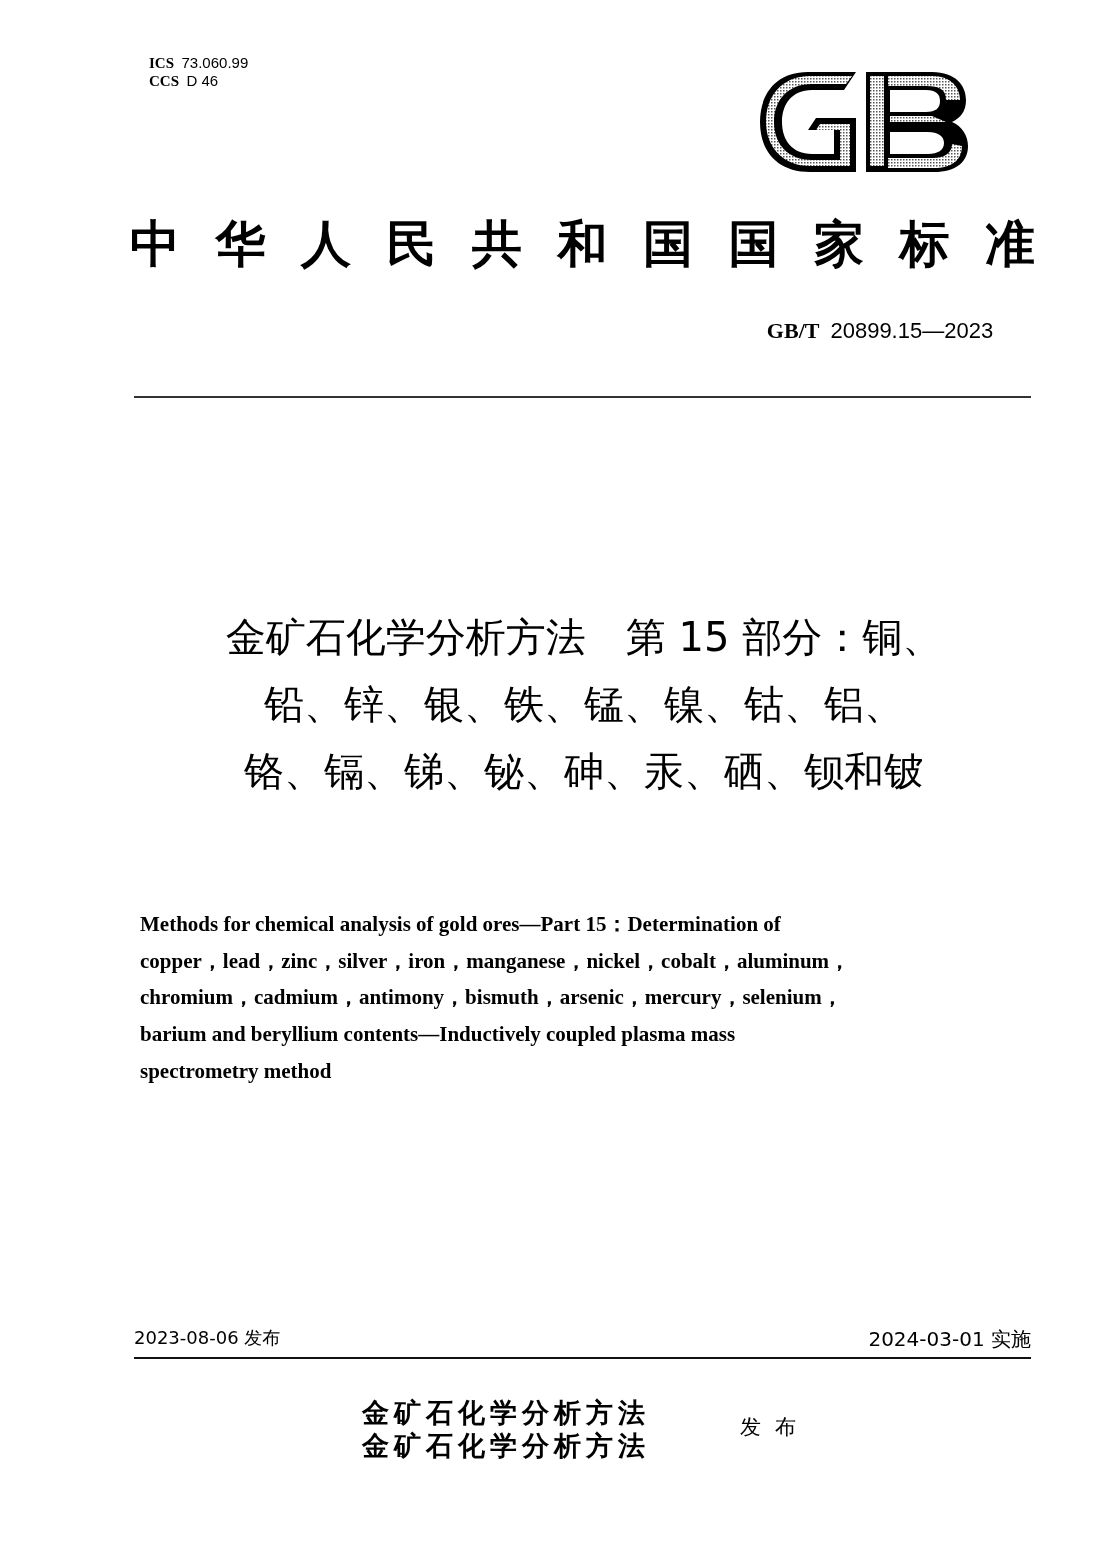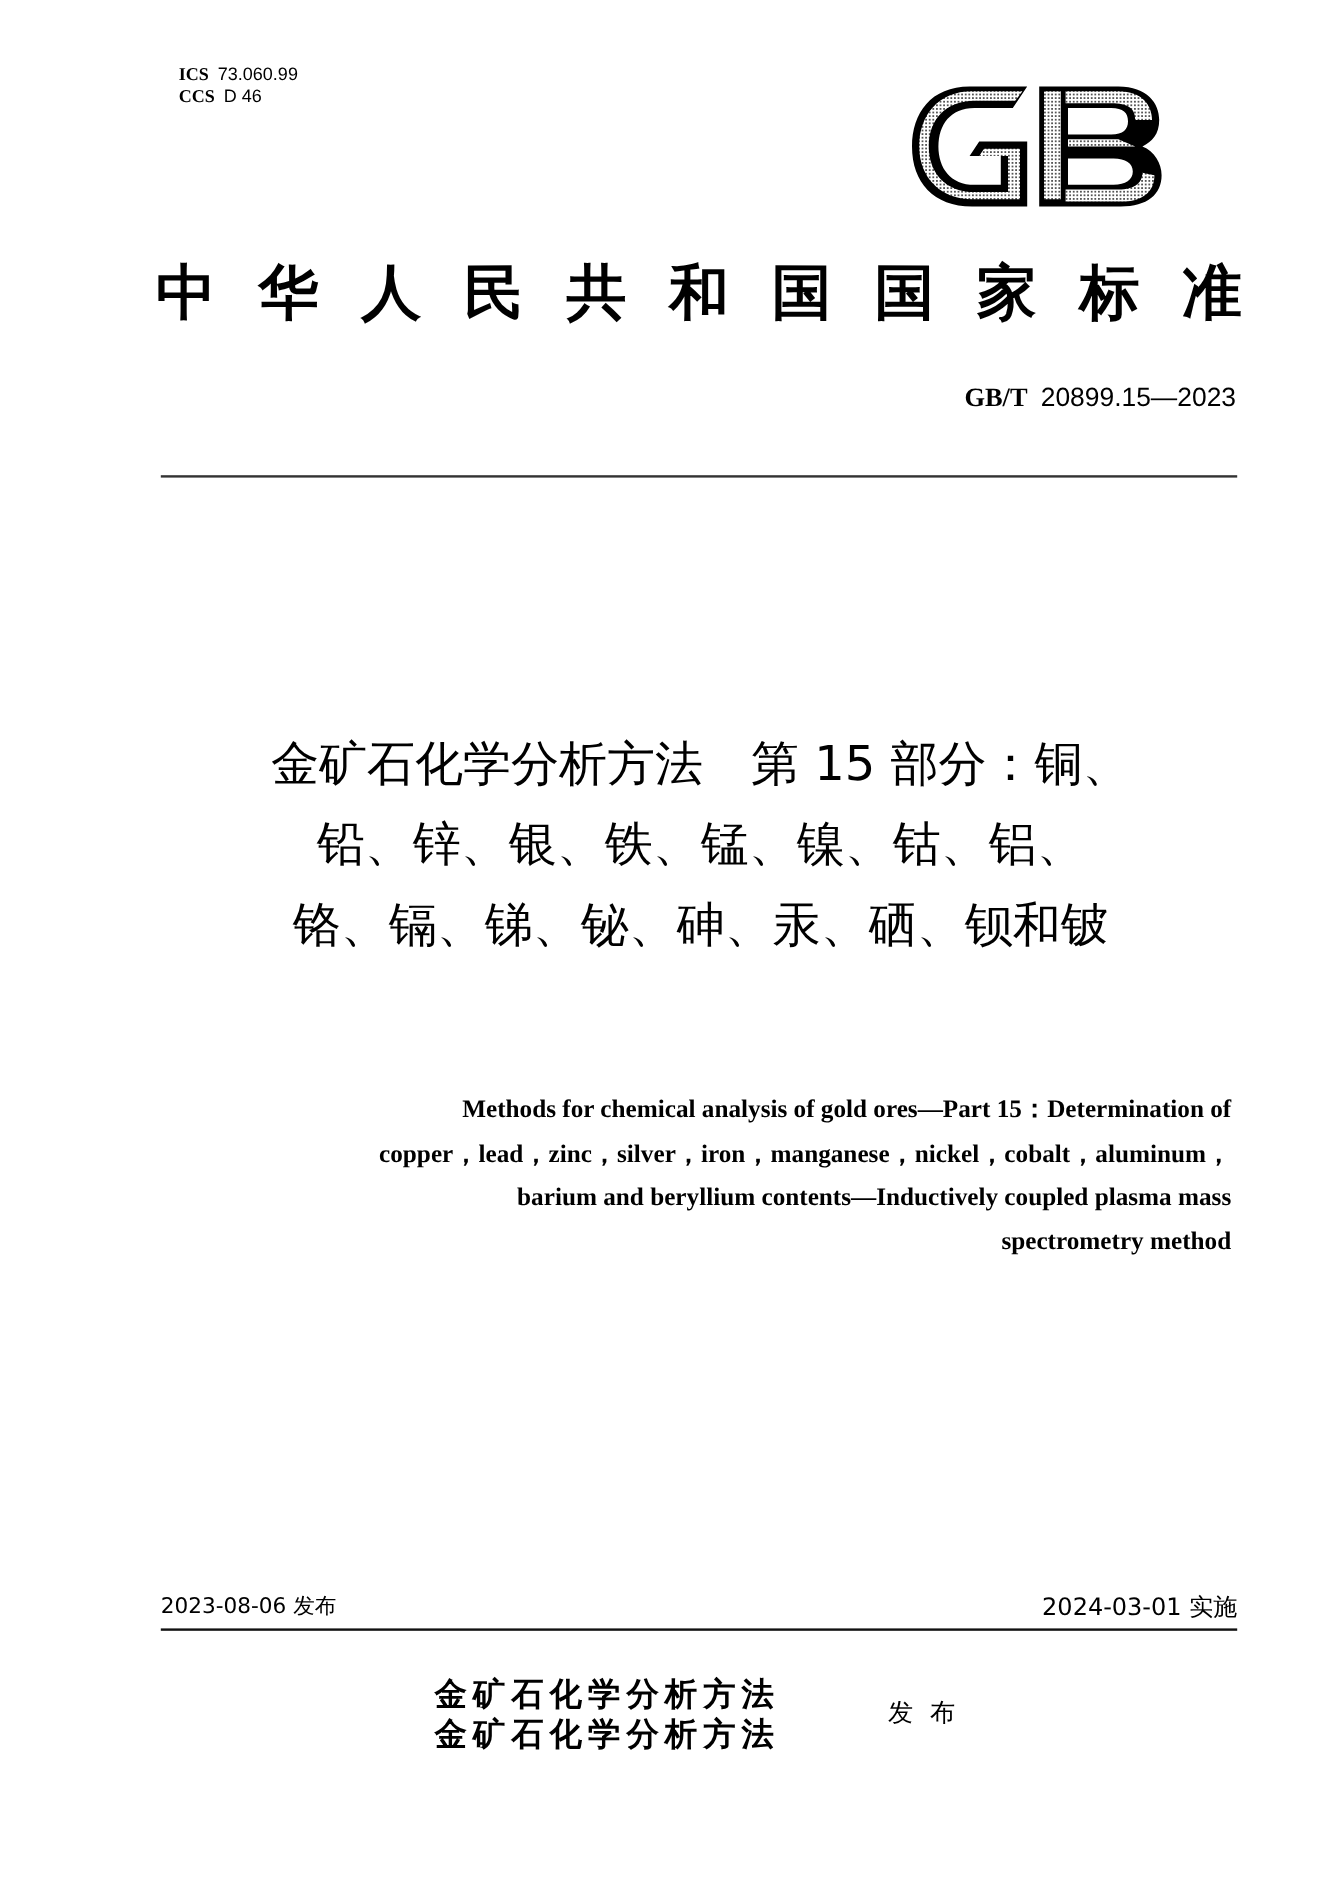--- a/index.html
+++ b/index.html
@@ -10,33 +10,33 @@
   #classification .lbl { font-family: "Liberation Serif", serif; font-weight: bold; margin-left: 15px; }
   #classification .val { font-family: Liberation Sans, sans-serif; }
 
   #gb-logo { left: 756px; top: 66px; width: 214px; height: 112px; }
 
   #national-title { left: 130px; top: 212px; width: 905px; height: 64px;
     font-family: "DejaVu Serif", serif; font-weight: bold; font-size: 50px;
     display: flex; justify-content: space-between; align-items: center; }
   #national-title span { display: inline-block; }
 
-  #std-number { left: 730px; top: 318px; width: 300px; text-align: right; font-size: 22px; white-space: nowrap; }
+  #std-number { left: 730px; top: 318px; width: 300px; text-align: center; font-size: 22px; white-space: nowrap; }
   #std-number .pfx { font-family: "Liberation Serif", serif; font-weight: bold; }
   #std-number .num { font-family: "Liberation Sans", sans-serif; }
 
   .rule { left: 134px; width: 897px; height: 1px; background: #333; }
   #rule-top { top: 396px; height: 1.5px; }
   #rule-bottom { top: 1357px; height: 2px; background: #111; }
 
   #cn-title { left: 100px; top: 604px; width: 968px; text-align: center;
     font-family: "DejaVu Sans", sans-serif; font-size: 40px; line-height: 67px; }
   #cn-title div { white-space: nowrap; }
 
-  #en-title { left: 140px; top: 906px; width: 886px; text-align: right;
+  #en-title { left: 140px; top: 906px; width: 886px; text-align: left;
     font-family: "Liberation Serif", serif; font-weight: bold; font-size: 21px; line-height: 36.7px; }
   #en-title div { white-space: nowrap; }
 
   #issue-date { left: 134px; top: 1326px; font-family: "DejaVu Sans", sans-serif; font-size: 18px; white-space: nowrap; }
   #impl-date { right: 80px; top: 1326px; font-family: "DejaVu Sans", sans-serif; font-size: 20px; white-space: nowrap; text-align: right; }
 
   #issuers { left: 362px; top: 1396px; font-family: "DejaVu Serif", serif; font-weight: bold; font-size: 27px; line-height: 33px; letter-spacing: 5px; }
   #issuers div { white-space: nowrap; }
   #publish-label { left: 740px; top: 1413px; font-family: "DejaVu Sans", sans-serif; font-size: 21px; letter-spacing: 14px; white-space: nowrap; }
 </style>
@@ -97,20 +97,21 @@
 
 <div class="abs" id="cn-title">
   <div>金矿石化学分析方法　第 15 部分：铜、</div>
   <div>铅、锌、银、铁、锰、镍、钴、铝、</div>
   <div>铬、镉、锑、铋、砷、汞、硒、钡和铍</div>
 </div>
 
 <div class="abs" id="en-title">
   <div>Methods for chemical analysis of gold ores—Part 15：Determination of</div>
   <div>copper，lead，zinc，silver，iron，manganese，nickel，cobalt，aluminum，</div>
+  <div>chromium，cadmium，antimony，bismuth，arsenic，mercury，selenium，</div>
   <div>barium and beryllium contents—Inductively coupled plasma mass</div>
   <div>spectrometry method</div>
 </div>
 
 <div class="abs" id="issue-date">2023-08-06 发布</div>
 <div class="abs" id="impl-date">2024-03-01 实施</div>
 
 <div class="abs rule" id="rule-bottom"></div>
 
 <div class="abs" id="issuers">

